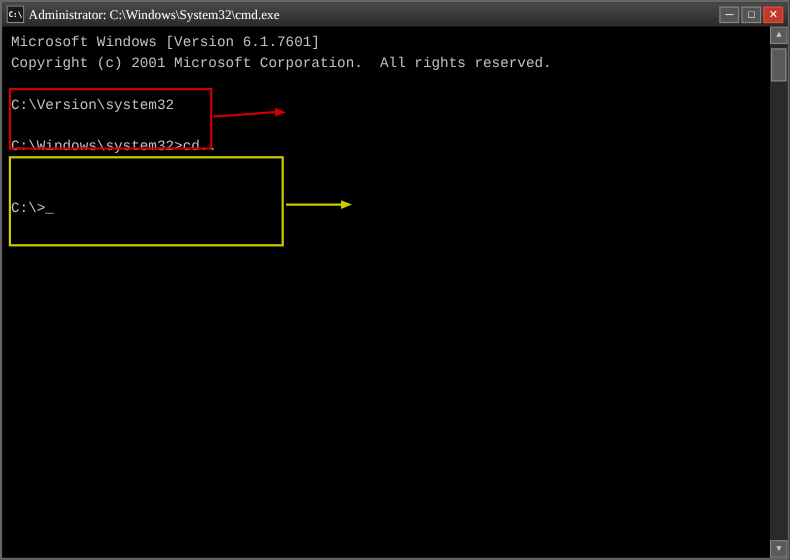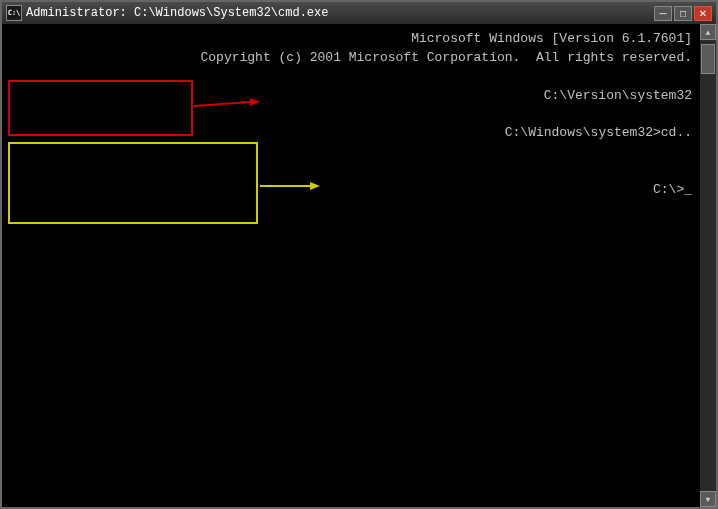--- a/index.html
+++ b/index.html
@@ -44,21 +44,21 @@
       align-items: center;
       justify-content: center;
       font-size: 9px;
       color: #ccc;
       font-weight: bold;
     }
 
     .title-bar-text {
       color: #ffffff;
       font-size: 12px;
-      font-family: Liberation Mono, monospace;
+      font-family: Liberation Serif, serif;
     }
 
     .title-bar-buttons {
       display: flex;
       gap: 2px;
     }
 
     .tb-btn {
       width: 18px;
       height: 15px;
@@ -81,21 +81,20 @@
       flex: 1;
       overflow: hidden;
     }
 
     .terminal {
       flex: 1;
       background: #000000;
       padding: 6px 8px;
       overflow: hidden;
       position: relative;
-      text-align: right;
     }
 
     .line {
       display: block;
       color: #c0c0c0;
       font-size: 13px;
       line-height: 1.45;
       white-space: pre;
     }
 

